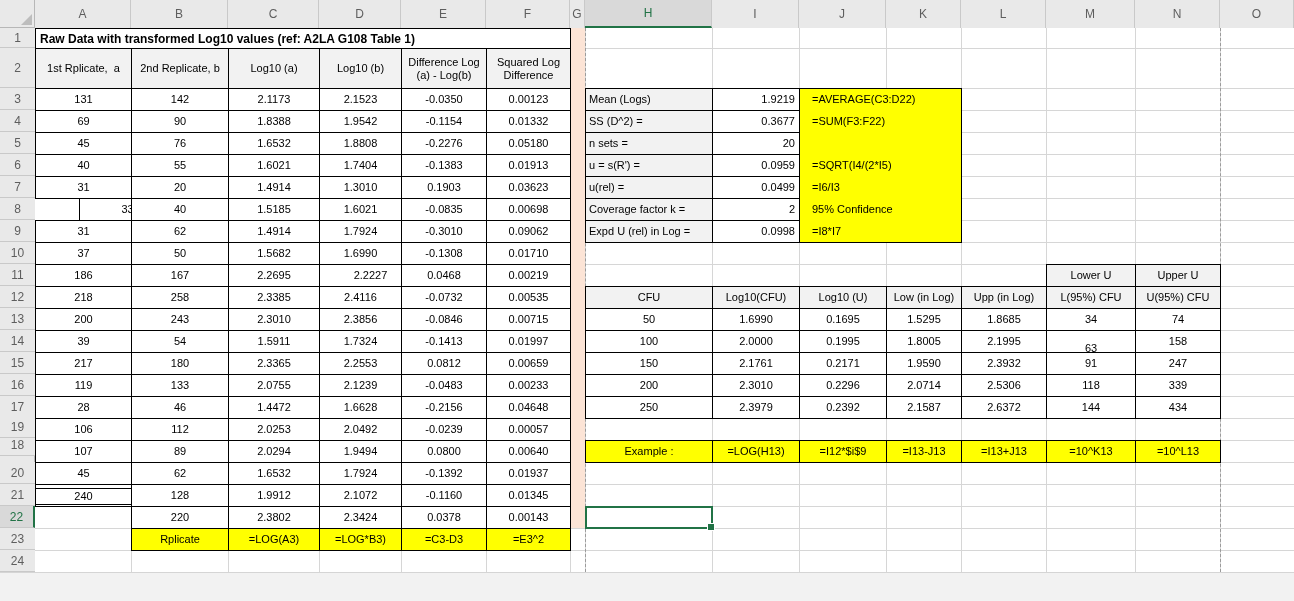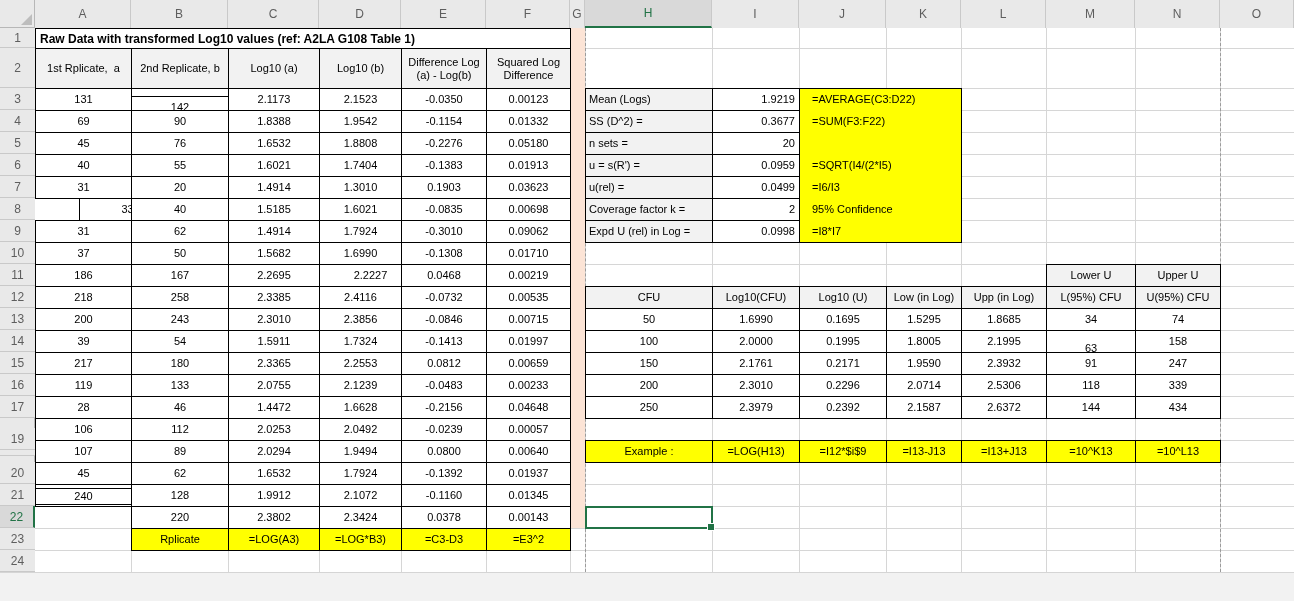--- a/index.html
+++ b/index.html
@@ -69,21 +69,21 @@
       <div class="rowh" style="top: 192px; height: 22px;">9</div>
       <div class="rowh" style="top: 214px; height: 22px;">10</div>
       <div class="rowh" style="top: 236px; height: 22px;">11</div>
       <div class="rowh" style="top: 258px; height: 22px;">12</div>
       <div class="rowh" style="top: 280px; height: 22px;">13</div>
       <div class="rowh" style="top: 302px; height: 22px;">14</div>
       <div class="rowh" style="top: 324px; height: 22px;">15</div>
       <div class="rowh" style="top: 346px; height: 22px;">16</div>
       <div class="rowh" style="top: 368px; height: 22px;">17</div>
       <div class="rowh" style="top: 390px; height: 22px; margin-top: 16px;">18</div>
-      <div class="rowh" style="top: 400px; height: 22px; text-align: center;">19</div>
+      <div class="rowh" style="top: 388px; height: 22px; text-align: center;">19</div>
       <div class="rowh" style="top: 434px; height: 22px;">20</div>
       <div class="rowh" style="top: 456px; height: 22px;">21</div>
       <div class="rowh sel" style="top: 478px; height: 22px;">22</div>
       <div class="rowh" style="top: 500px; height: 22px;">23</div>
       <div class="rowh" style="top: 522px; height: 22px;">24</div>
     </div>
   <div id="corner" class="abs">
     <div class="tri"></div>
   </div>
   <div id="grid">
@@ -131,21 +131,21 @@
       <div class="abs" id="titlecell" style="left: 35px; top: 28px; width: 536px; height: 21px;">Raw Data with transformed Log10 values (ref: A2LA G108 Table 1)</div>
       <div class="cell gray abs" style="left: 35px; top: 48px; width: 97px; height: 41px;">1st Rplicate,  a</div>
       <div class="cell gray abs" style="left: 131px; top: 48px; width: 98px; height: 41px;">2nd Replicate, b</div>
       <div class="cell gray abs" style="left: 228px; top: 48px; width: 92px; height: 41px;">Log10 (a)</div>
       <div class="cell gray abs" style="left: 319px; top: 48px; width: 83px; height: 41px;">Log10 (b)</div>
       <div class="cell gray abs" style="left: 401px; top: 48px; width: 86px; height: 41px;">Difference Log
 (a) - Log(b)</div>
       <div class="cell gray abs" style="left: 486px; top: 48px; width: 85px; height: 41px;">Squared Log
 Difference</div>
       <div class="cell abs" style="left: 35px; top: 88px; width: 97px; height: 23px;">131</div>
-      <div class="cell abs" style="left: 131px; top: 88px; width: 98px; height: 23px; margin-top: 8px;">142</div>
+      <div class="cell abs" style="left: 131px; top: 88px; width: 98px; height: 23px;">142</div>
       <div class="cell abs" style="left: 228px; top: 88px; width: 92px; height: 23px;">2.1173</div>
       <div class="cell abs" style="left: 319px; top: 88px; width: 83px; height: 23px;">2.1523</div>
       <div class="cell abs" style="left: 401px; top: 88px; width: 86px; height: 23px;">-0.0350</div>
       <div class="cell abs" style="left: 486px; top: 88px; width: 85px; height: 23px;">0.00123</div>
       <div class="cell abs" style="left: 35px; top: 110px; width: 97px; height: 23px;">69</div>
       <div class="cell abs" style="left: 131px; top: 110px; width: 98px; height: 23px;">90</div>
       <div class="cell abs" style="left: 228px; top: 110px; width: 92px; height: 23px;">1.8388</div>
       <div class="cell abs" style="left: 319px; top: 110px; width: 83px; height: 23px;">1.9542</div>
       <div class="cell abs" style="left: 401px; top: 110px; width: 86px; height: 23px;">-0.1154</div>
       <div class="cell abs" style="left: 486px; top: 110px; width: 85px; height: 23px;">0.01332</div>

